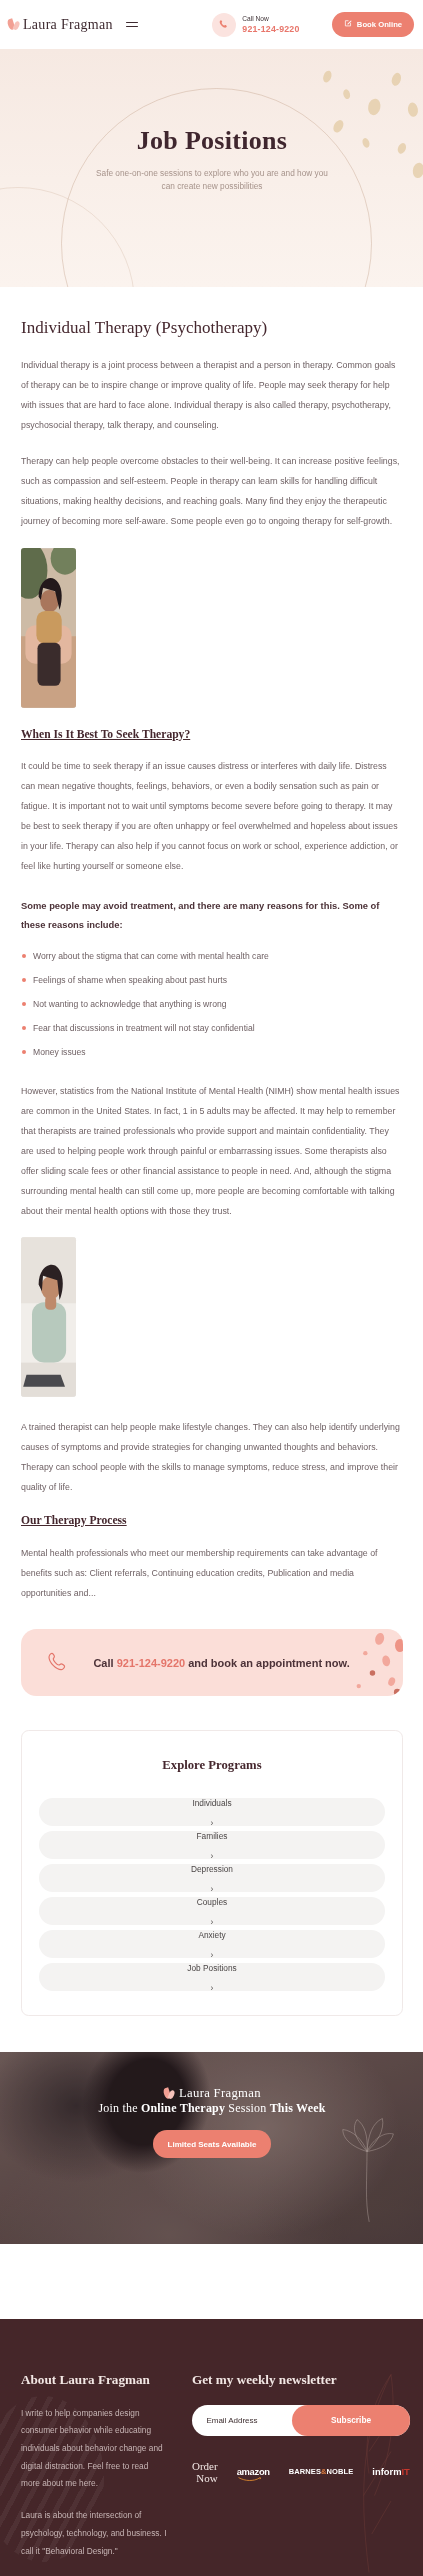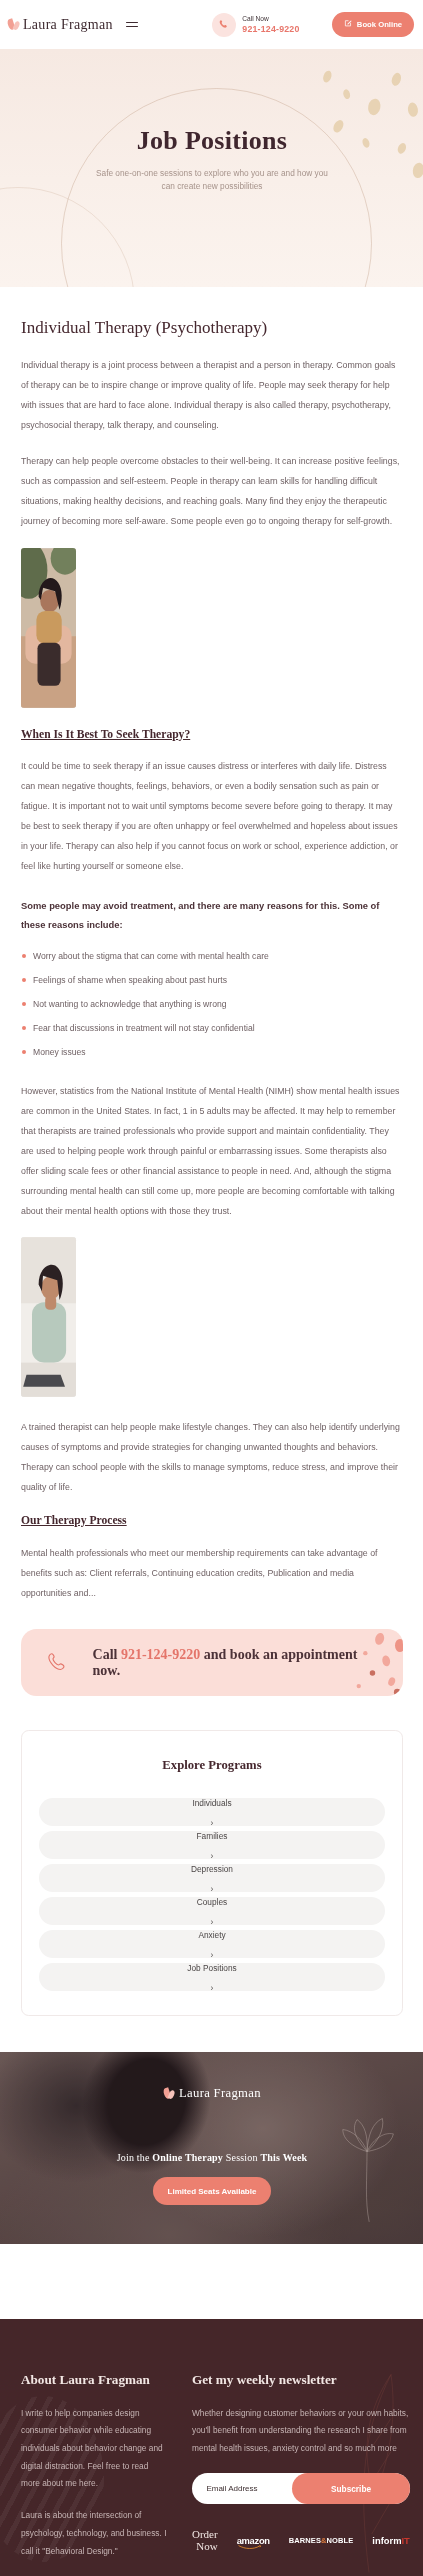--- a/index.html
+++ b/index.html
@@ -37,21 +37,21 @@
   .photo{width:55px;height:160px;border-radius:3.3px;overflow:hidden;margin:2.2px 0 20px;background:#ddd;}
   .photo svg{display:block;}
   h3.sub{font-size:11.6px;color:#45272E;margin:7.7px 0 15.5px;font-weight:bold;text-decoration:underline;}
   .bold-lead{font-size:9.4px;font-weight:bold;color:#4C3238;line-height:19px;margin:20px 0 16.6px;}
   ul.reasons{list-style:none;margin:0 0 24px;padding:0;}
   ul.reasons li{position:relative;padding-left:12px;font-size:8.6px;margin:14px 0;color:#6F6164;}
   ul.reasons li::before{content:'';position:absolute;left:1.1px;top:3.3px;width:3.9px;height:3.9px;border-radius:50%;background:#EC8070;}
 
   
   .cta{background:#FBDED8;border-radius:15.5px;height:67px;display:flex;align-items:center;padding:0 24px;margin:26.5px 0 34px;position:relative;overflow:hidden;}
-  .cta-text{margin-left:23px;font-size:14px;font-weight:bold;color:#4C3238;position:relative;font-family:Liberation Serif, serif;}
+  .cta-text{margin-left:23px;font-size:11px;font-weight:bold;color:#4C3238;position:relative;}
   .cta-text a{color:#E4756A;text-decoration:none;}
   .cta-dots{position:absolute;right:0;top:0;height:100%;}
 
   
   .programs{border:0.6px solid #F0E9E8;border-radius:7.7px;padding:26.5px 16.6px 19px;margin-bottom:36px;background:#fff;}
   .programs-title{text-align:center;font-size:12.7px;color:#45272E;font-weight:bold;margin:0 0 25.4px;}
   .prow{background:#F4F3F2;border-radius:14.4px;height:28px;display:flex;align-items:center;justify-content:space-between;padding:0 15px;margin-bottom:5px;cursor:pointer;flex-direction:column;}
   .prow span{font-size:8.3px;color:#4B4646;}
   .chev{font-size:10.5px;color:#3F3A3A;line-height:1;transform:scaleY(1.2);}
 
@@ -60,21 +60,21 @@
     background:
       radial-gradient(132px 110px at 18% 28%, rgba(52,42,44,.9) 0%, rgba(52,42,44,0) 70%),
       radial-gradient(182px 144px at 62% 40%, rgba(146,126,120,.85) 0%, rgba(146,126,120,0) 75%),
       radial-gradient(166px 121px at 88% 78%, rgba(88,71,68,.9) 0%, rgba(88,71,68,0) 72%),
       radial-gradient(232px 166px at 40% 95%, rgba(120,100,96,.8) 0%, rgba(120,100,96,0) 75%),
       linear-gradient(160deg,#7A6662 0%,#675350 45%,#4E3E3D 100%);}
   .banner::after{content:'';position:absolute;inset:0;background:rgba(35,22,25,.18);}
   .banner-hair{position:absolute;left:83px;top:-22px;width:127px;height:144px;background:radial-gradient(closest-side,#241a1c 60%,rgba(36,26,28,0) 100%);border-radius:50%;transform:rotate(18deg);}
   .banner-logo{position:relative;z-index:2;margin-top:34px;display:flex;align-items:center;gap:3.9px;}
   .banner-logo .logo-text{color:#fff;font-size:12.7px;}
-  .banner-join{position:relative;z-index:2;margin-top:51px;color:#fff;font-size:10px;letter-spacing:0.2px;}
+  .banner-join{position:relative;z-index:2;color:#fff;font-size:12px;letter-spacing:0.2px;}
   .banner-join b{font-weight:bold;}
   .banner-btn{position:relative;z-index:2;margin-top:14.4px;background:#EC8070;color:#fff;border:none;border-radius:15px;height:28px;padding:0 14.4px;font-size:8px;font-weight:bold;cursor:pointer;font-family:"Liberation Sans",sans-serif;}
   .flower{position:absolute;right:24px;top:50px;z-index:1;opacity:.55;}
 
   
   .footer{background:#452629;margin-top:75px;position:relative;overflow:hidden;}
   .footer-inner{position:relative;z-index:2;padding:53px 21px 0;display:grid;grid-template-columns:1fr 1fr;column-gap:24px;}
   .f-title{font-size:13.2px;color:#F2E7E4;font-weight:bold;margin:0 0 16.6px;}
   .f-text{font-size:8.3px;line-height:17.7px;color:#C7B5B5;margin:0 0 14.4px;}
   .social-row{display:flex;align-items:center;gap:10.5px;margin-top:19px;}
@@ -333,21 +333,20 @@
           <svg width="13.2" height="13.2" viewBox="0 0 24 24" fill="none" stroke="#E8766B" stroke-width="1.2">
             <path d="M6.5 3.2c1 0 2.4 2 2.4 3 0 .9-1.1 1.4-1.1 2.3 0 1.6 3.5 5.7 5.3 5.7.9 0 1.3-1.1 2.2-1.1.9 0 3.2 1.5 3.2 2.5 0 1.4-1.9 3-3.3 3-4.6 0-11.4-6.9-11.4-11.8 0-1.4 1.2-3.6 2.7-3.6z"></path>
           </svg>
           <span class="lbl">Call</span>
           <a href="#">921-124-9220</a>
         </span>
       </div>
     </div>
     <div>
       <h4 class="f-title serif">Get my weekly newsletter</h4>
-      <p class="f-text">Whether designing customer behaviors or your own habits, you'll benefit from understanding the research I share from mental health issues, anxiety control and so much more</p>
       <div class="news-form">
         <input type="text" placeholder="Email Address" style="">
         <button class="subscribe">Subscribe</button>
       </div>
       <div class="order-row">
         <span class="order-now serif">Order Now</span>
         <span class="amazon">
           <span>amazon</span>
           <svg width="23" height="4.4" viewBox="0 0 42 8">
               <path d="M1 1c12 7 28 7 38 1" fill="none" stroke="#E08A2E" stroke-width="1.6"></path>

